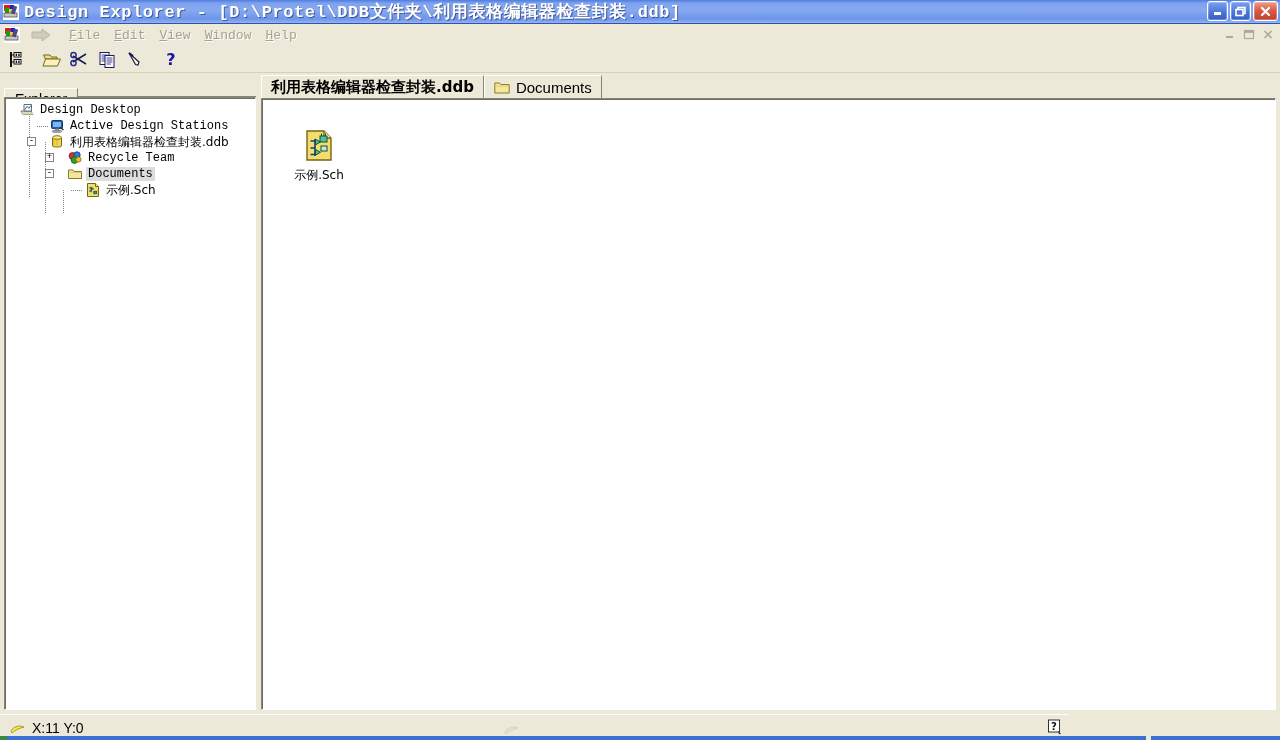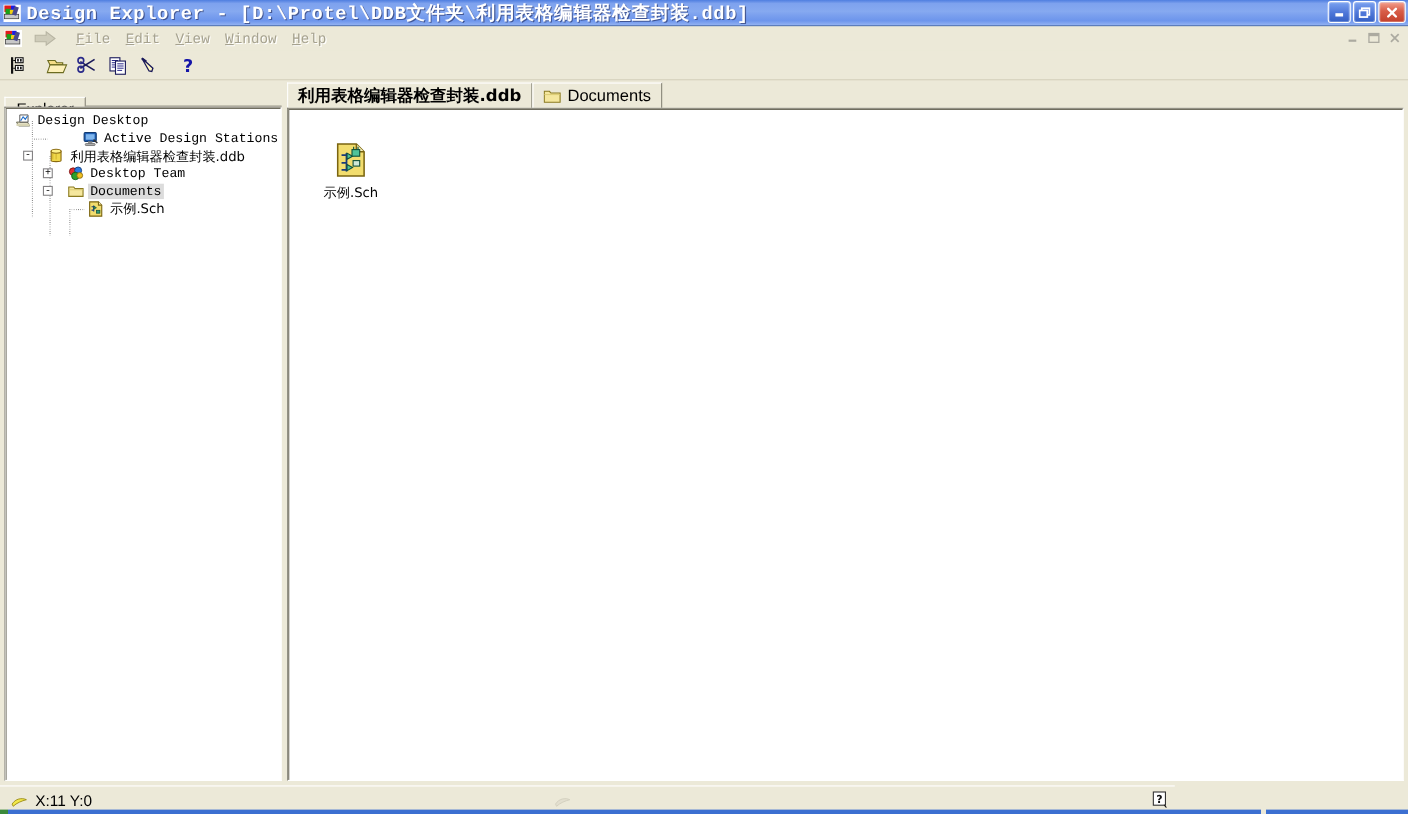--- a/index.html
+++ b/index.html
@@ -134,21 +134,21 @@
   }
   #tree-box {
     position: absolute; left: 0; top: 23px;
     width: 252px; height: 613px;
     background: #ffffff;
     border: 1px solid #888578;
     border-right-color: #ffffff;
     border-bottom-color: #ffffff;
     box-shadow: inset 1px 1px 0 #6f6d5f;
     overflow: hidden;
-    padding: 4px 0 0 2px;
+    padding: 4px 0 0 8px;
   }
 
   .tnode {
     position: relative;
     height: 16px;
     display: flex; align-items: center;
     font-family: "Liberation Mono", monospace;
     font-size: 12px;
     color: #000;
     white-space: nowrap;
@@ -409,21 +409,21 @@
         <svg width="16" height="16" viewBox="0 0 16 16">
           <path d="M2 9 L12 9 L14 12.5 L4 12.5 Z" fill="#e8e4c8" stroke="#6a6a55" stroke-width="0.9"></path>
           <path d="M5 2.5 L12.5 2.5 L12.5 9 L5 9 Z" fill="#ffffff" stroke="#5a5a5a" stroke-width="0.9"></path>
           <path d="M5.8 7.8 L8 4.2 L10 6.4 L12 3.4" stroke="#1a6ac8" stroke-width="1" fill="none"></path>
           <rect x="2" y="10.5" width="12" height="2" fill="#d8d4b4"></rect>
         </svg>
       </span>
       <span class="tlabel">Design Desktop</span>
     </div>
 
-    <div class="tnode" style="padding-left:22px;justify-content:flex-end;">
+    <div class="tnode" style="padding-left:22px;">
       <div class="dot-h" style="left:24px; top:8px; width:12px;"></div>
       <span class="ticon" style="margin-left:14px;">
         <svg width="16" height="16" viewBox="0 0 16 16">
           <rect x="2.5" y="2.5" width="11" height="8" rx="1" fill="#1f5fb4" stroke="#113a72" stroke-width="1"></rect>
           <rect x="4" y="4" width="8" height="5" fill="#7fb6ee"></rect>
           <rect x="6" y="10.5" width="4" height="2" fill="#8e8e8e"></rect>
           <rect x="3.5" y="12.5" width="9" height="1.8" rx="0.8" fill="#b0b0b0" stroke="#666" stroke-width="0.7"></rect>
           <path d="M11 9 L14.5 12" stroke="#333" stroke-width="1.4"></path>
         </svg>
       </span>
@@ -449,21 +449,21 @@
         <span>+</span>
       </div>
       <span class="ticon" style="margin-left:14px;">
         <svg width="16" height="16" viewBox="0 0 16 16">
           <circle cx="5.5" cy="6" r="3.4" fill="#e03030" stroke="#7a1010" stroke-width="0.8"></circle>
           <circle cx="10" cy="5" r="3.2" fill="#2a7ae0" stroke="#103a7a" stroke-width="0.8"></circle>
           <circle cx="7.5" cy="10" r="3.4" fill="#2ba02b" stroke="#116011" stroke-width="0.8"></circle>
           <circle cx="11.5" cy="9.5" r="2.6" fill="#f0c020" stroke="#8a6a10" stroke-width="0.8"></circle>
         </svg>
       </span>
-      <span class="tlabel">Desktop Team</span>
+      <span class="tlabel">Recycle Team</span>
     </div>
 
 
     <div class="tnode" style="padding-left:40px;">
       <div class="expander" style="left:32px; top:3px;">
         <span>-</span>
       </div>
       <span class="ticon" style="margin-left:14px;">
         <svg width="16" height="16" viewBox="0 0 16 16">
           <path d="M1.5 4 L6 4 L7.2 5.5 L14.5 5.5 L14.5 12.5 L1.5 12.5 Z" fill="#f5e79e" stroke="#8a7a20" stroke-width="1"></path>

